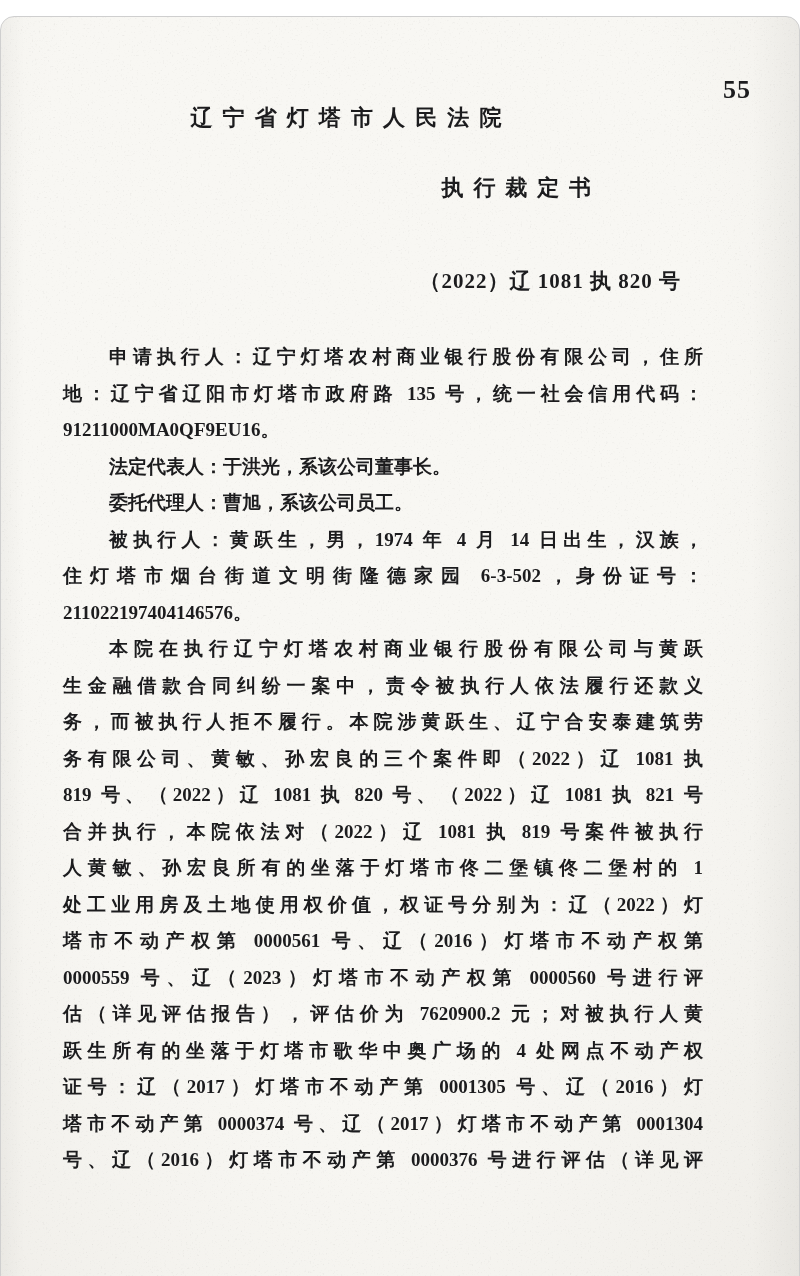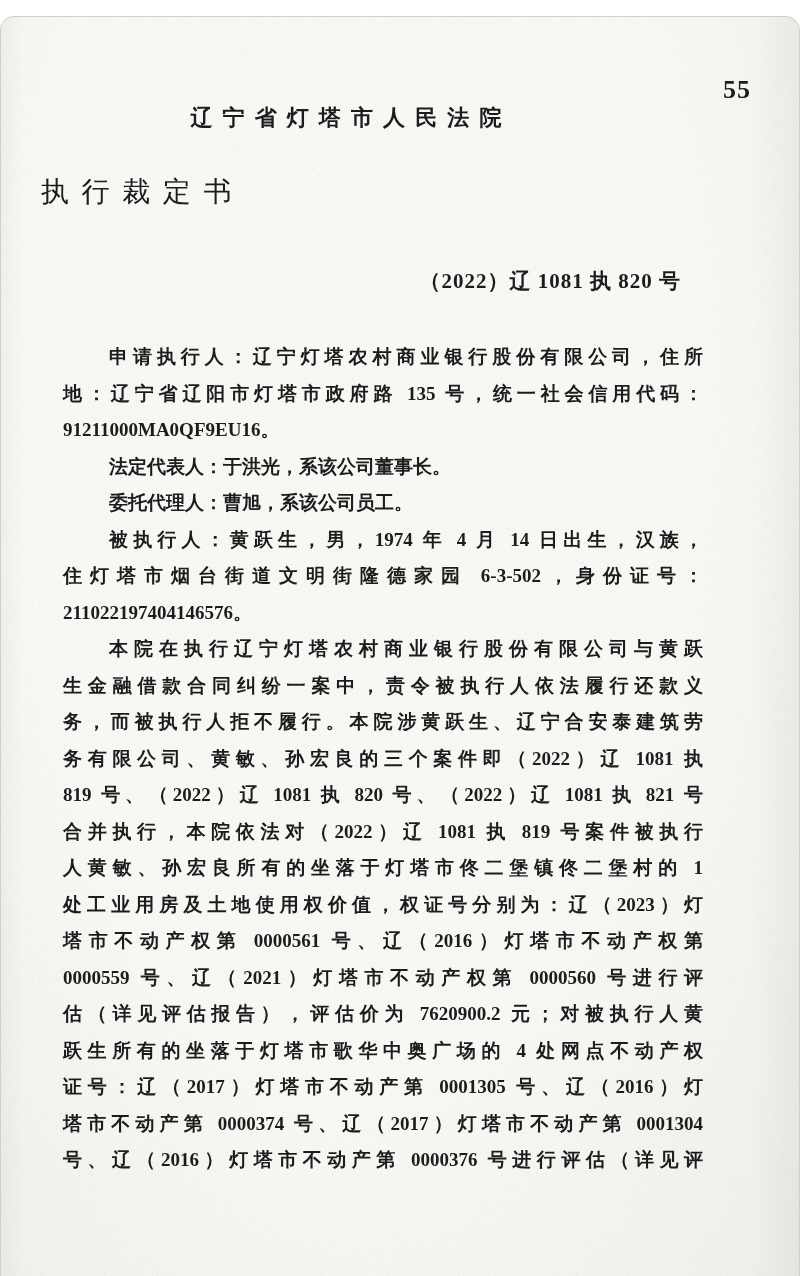--- a/index.html
+++ b/index.html
@@ -45,23 +45,23 @@
     top: 86px; left: 70px; width: 560px;
     text-align: center;
     font-size: 22px;
     font-weight: 700;
     letter-spacing: 0.46em;
     white-space: nowrap;
   }
   .doctitle {
     position: absolute;
     top: 156px; left: 40px; width: 560px;
-    text-align: left;
-    font-size: 28px;
-    font-weight: 400;
+    text-align: right;
+    font-size: 22px;
+    font-weight: 700;
     letter-spacing: 0.45em;
     white-space: nowrap;
   }
   .caseno {
     position: absolute;
     top: 250px; right: 118px;
     font-size: 21px;
     font-weight: 700;
     letter-spacing: 1px;
   }
@@ -116,23 +116,23 @@
       <div class="line indent just">被执行人：黄跃生，男，1974 年 4 月 14 日出生，汉族，</div>
       <div class="line just">住灯塔市烟台街道文明街隆德家园 6-3-502，身份证号：</div>
       <div class="line">211022197404146576。</div>
       <div class="line indent just">本院在执行辽宁灯塔农村商业银行股份有限公司与黄跃</div>
       <div class="line just">生金融借款合同纠纷一案中，责令被执行人依法履行还款义</div>
       <div class="line just">务，而被执行人拒不履行。本院涉黄跃生、辽宁合安泰建筑劳</div>
       <div class="line just">务有限公司、黄敏、孙宏良的三个案件即（2022）辽 1081 执</div>
       <div class="line just">819 号、（2022）辽 1081 执 820 号、（2022）辽 1081 执 821 号</div>
       <div class="line just">合并执行，本院依法对（2022）辽 1081 执 819 号案件被执行</div>
       <div class="line just">人黄敏、孙宏良所有的坐落于灯塔市佟二堡镇佟二堡村的 1</div>
-      <div class="line just">处工业用房及土地使用权价值，权证号分别为：辽（2023）灯</div>
+      <div class="line just">处工业用房及土地使用权价值，权证号分别为：辽（2022）灯</div>
       <div class="line just">塔市不动产权第 0000561 号、辽（2016）灯塔市不动产权第</div>
-      <div class="line just">0000559 号、辽（2021）灯塔市不动产权第 0000560 号进行评</div>
+      <div class="line just">0000559 号、辽（2023）灯塔市不动产权第 0000560 号进行评</div>
       <div class="line just">估（详见评估报告），评估价为 7620900.2 元；对被执行人黄</div>
       <div class="line just">跃生所有的坐落于灯塔市歌华中奥广场的 4 处网点不动产权</div>
       <div class="line just">证号：辽（2017）灯塔市不动产第 0001305 号、辽（2016）灯</div>
       <div class="line just">塔市不动产第 0000374 号、辽（2017）灯塔市不动产第 0001304</div>
       <div class="line just">号、辽（2016）灯塔市不动产第 0000376 号进行评估（详见评</div>
     </div>
 
 </div>
 
 </body></html>

